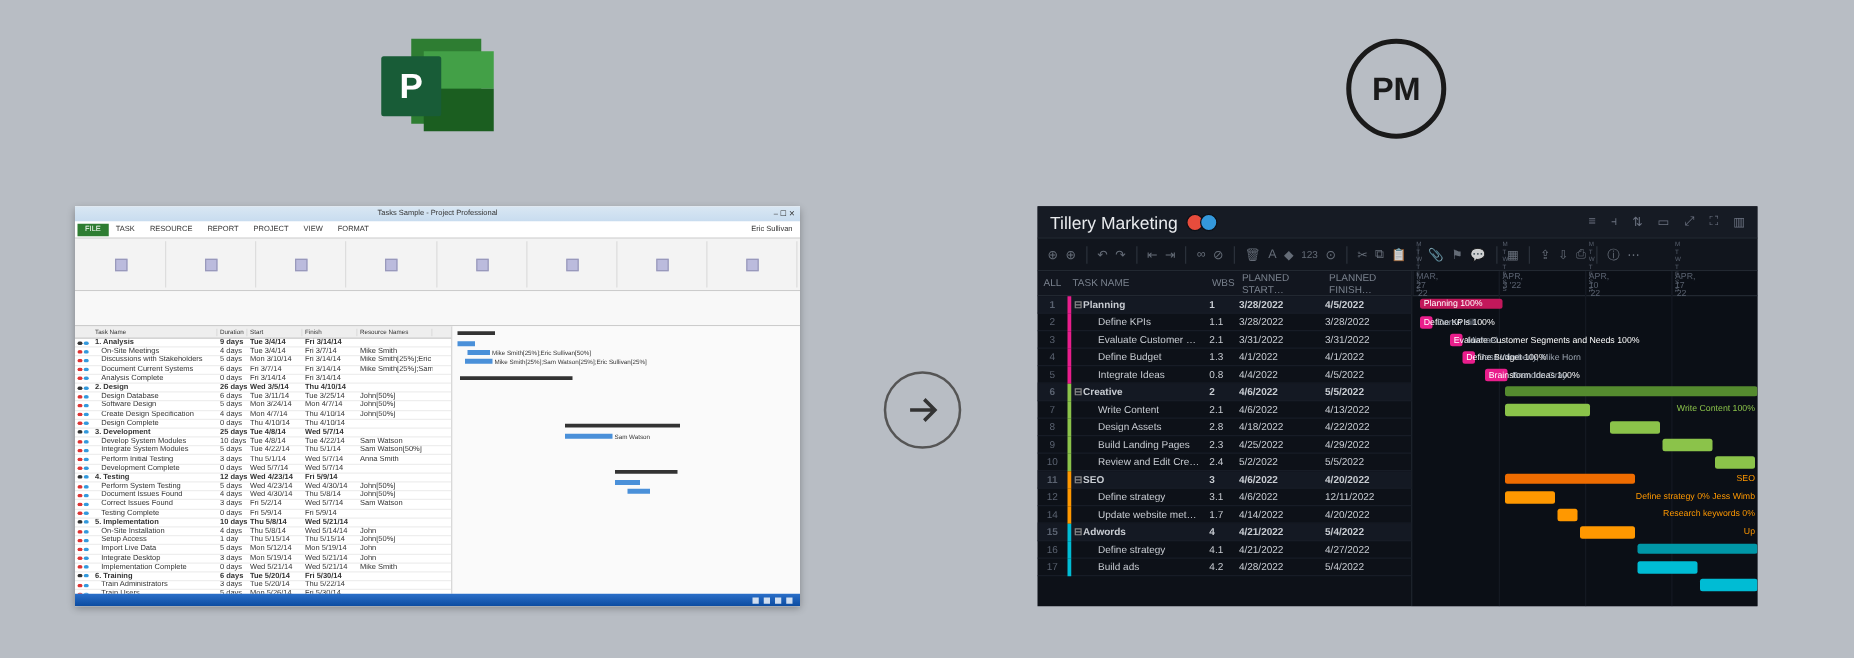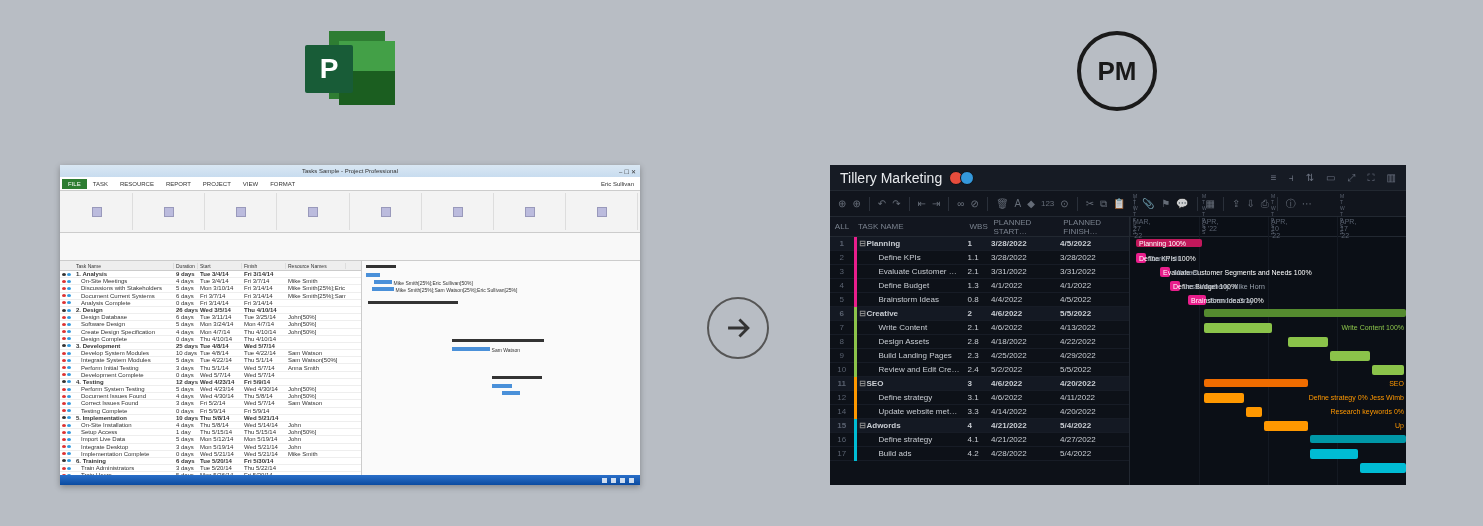--- a/index.html
+++ b/index.html
@@ -618,21 +618,21 @@
     <span class="rp-collapse"></span>
     <span class="nm indent">Define Budget</span>
     <span class="wbs">1.3</span>
     <span class="ps">4/1/2022</span>
     <span class="pf">4/1/2022</span>
           </div>
           <div class="rp-row">
             <span class="rn">5</span>
     <span class="rp-stripe c-pink"></span>
     <span class="rp-collapse"></span>
-    <span class="nm indent">Brainstorm Ideas</span>
+    <span class="nm indent">Integrate Ideas</span>
     <span class="wbs">0.8</span>
     <span class="ps">4/4/2022</span>
     <span class="pf">4/5/2022</span>
           </div>
           <div class="rp-row sum">
             <span class="rn">6</span>
     <span class="rp-stripe c-green"></span>
     <span class="rp-collapse">⊟</span>
     <span class="nm ">Creative</span>
     <span class="wbs">2</span>
@@ -684,28 +684,28 @@
     <span class="ps">4/6/2022</span>
     <span class="pf">4/20/2022</span>
           </div>
           <div class="rp-row">
             <span class="rn">12</span>
     <span class="rp-stripe c-orange"></span>
     <span class="rp-collapse"></span>
     <span class="nm indent">Define strategy</span>
     <span class="wbs">3.1</span>
     <span class="ps">4/6/2022</span>
-    <span class="pf">4/11/2022</span>
+    <span class="pf">12/11/2022</span>
           </div>
           <div class="rp-row">
             <span class="rn">14</span>
     <span class="rp-stripe c-orange"></span>
     <span class="rp-collapse"></span>
     <span class="nm indent">Update website met…</span>
-    <span class="wbs">3.3</span>
+    <span class="wbs">1.7</span>
     <span class="ps">4/14/2022</span>
     <span class="pf">4/20/2022</span>
           </div>
           <div class="rp-row sum">
             <span class="rn">15</span>
     <span class="rp-stripe c-cyan"></span>
     <span class="rp-collapse">⊟</span>
     <span class="nm ">Adwords</span>
     <span class="wbs">4</span>
     <span class="ps">4/21/2022</span>

